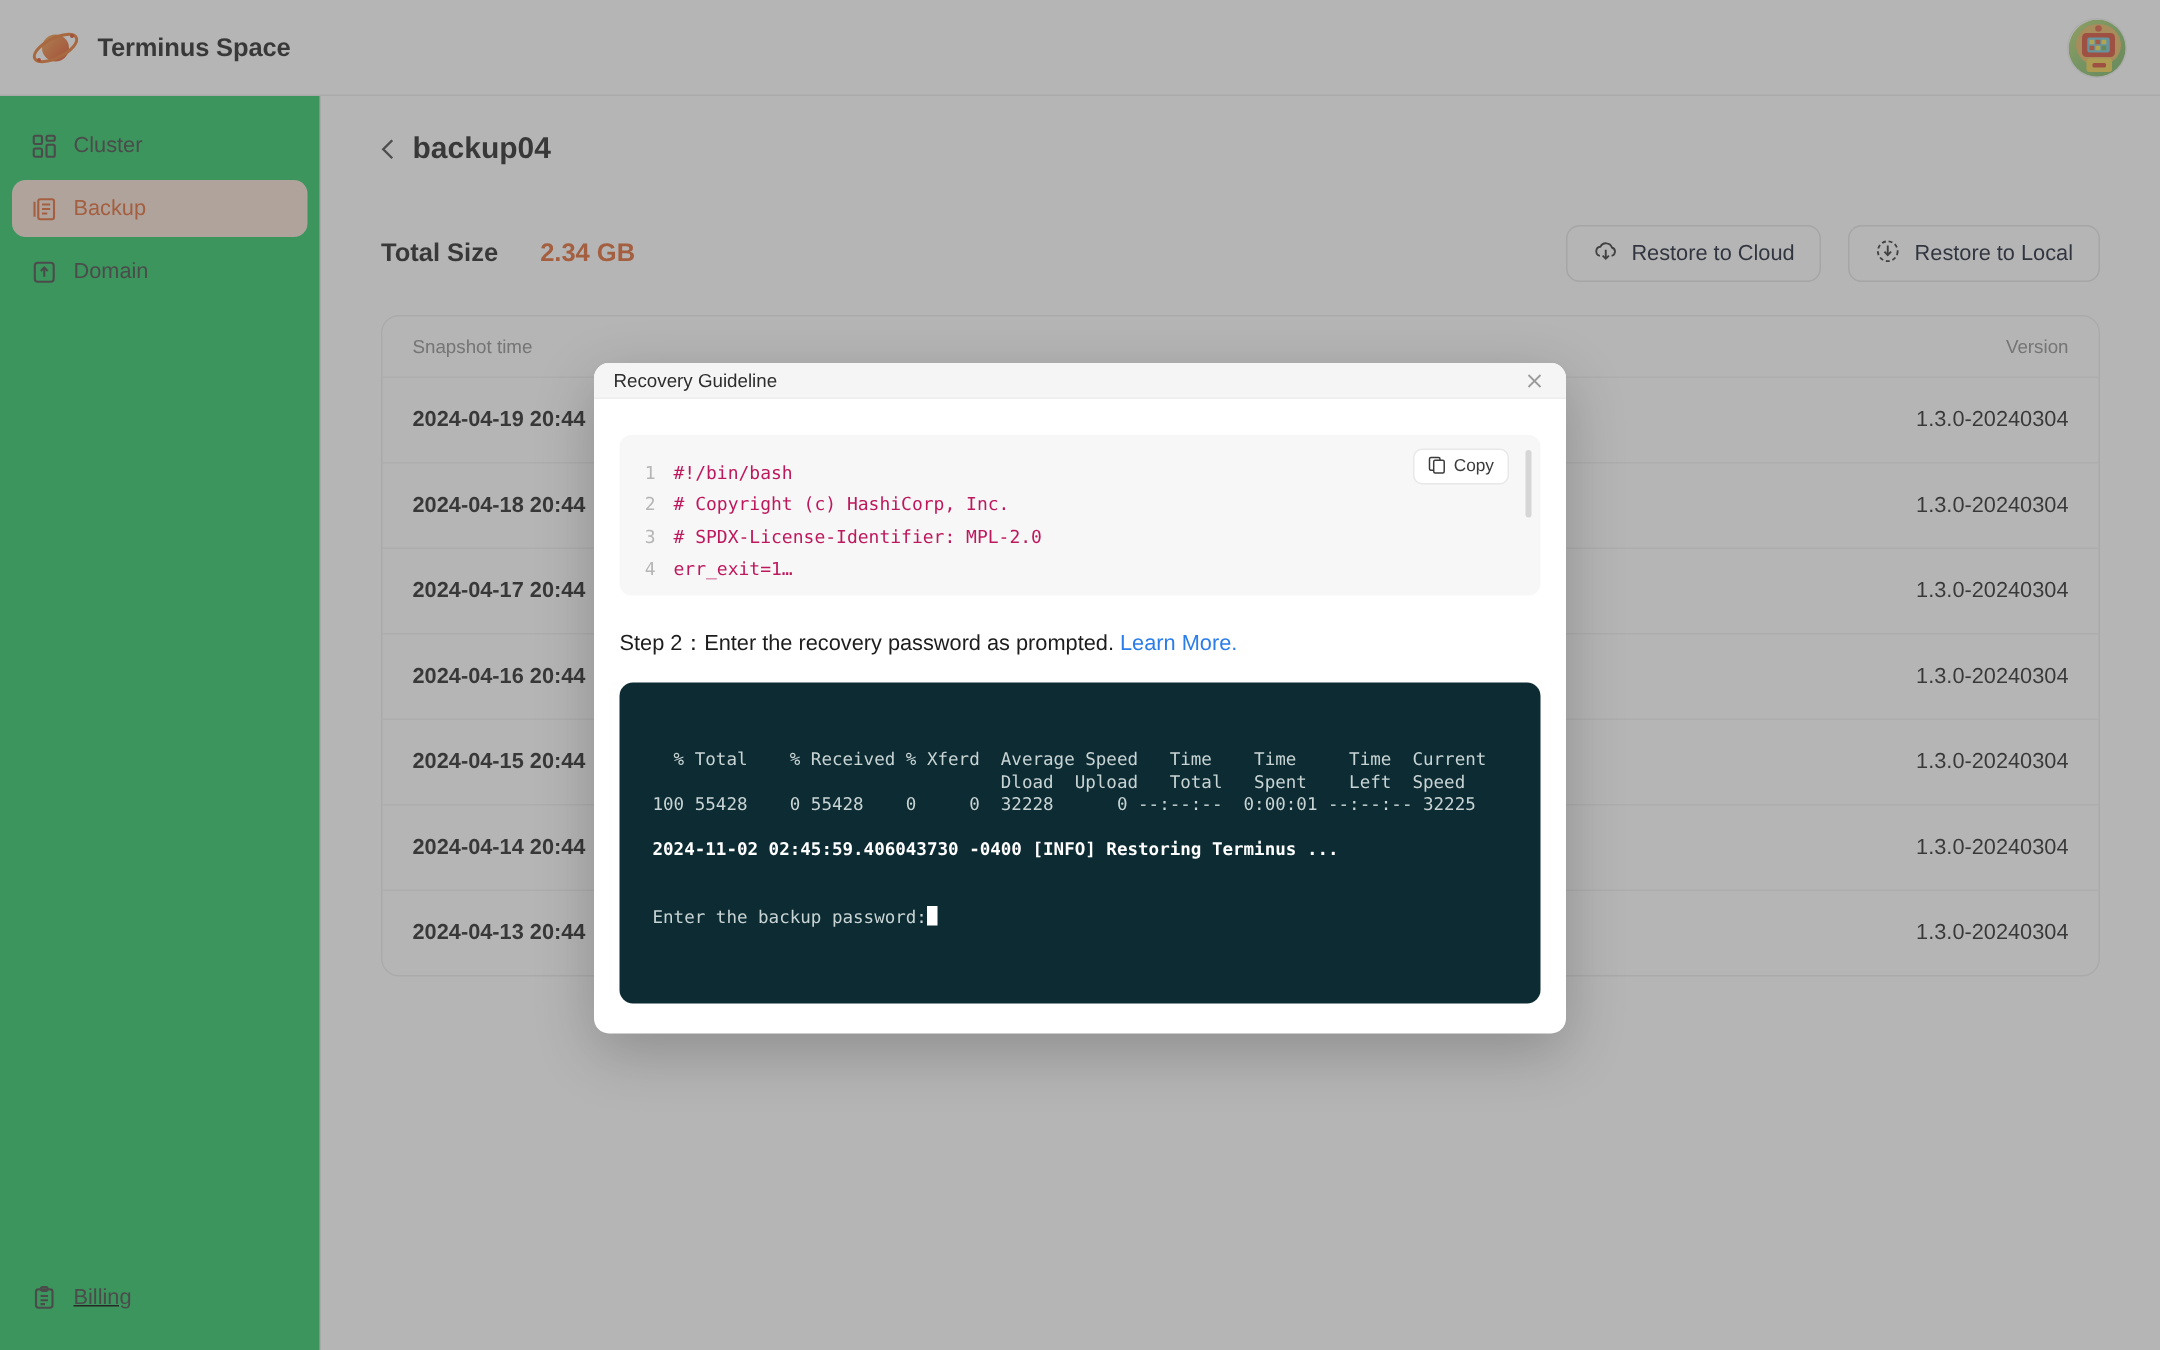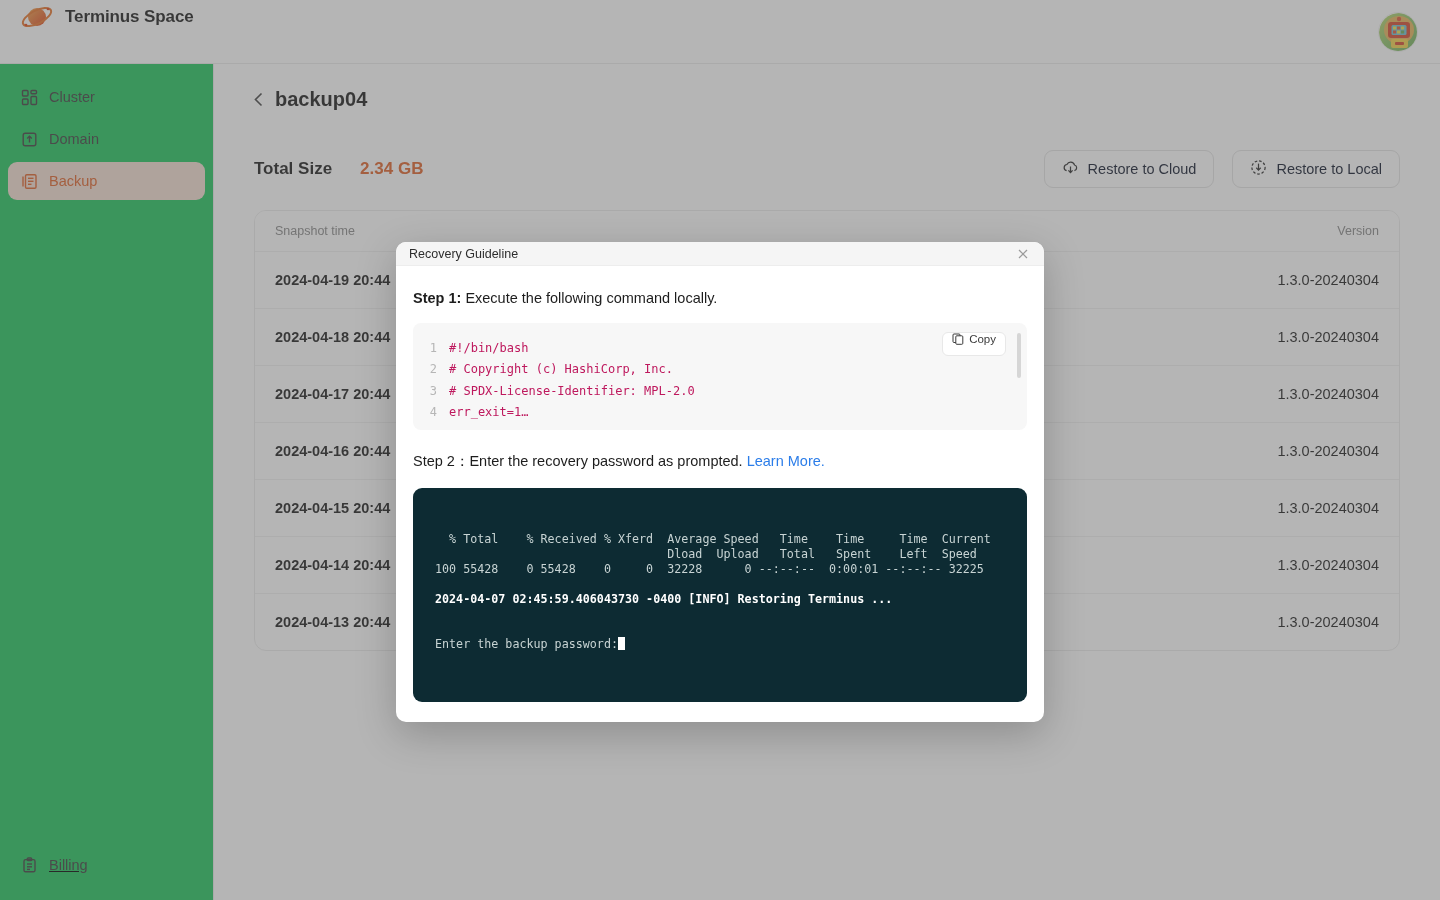--- a/index.html
+++ b/index.html
@@ -26,21 +26,21 @@
   }
 
   
   .topbar {
     position: absolute;
     top: 0; left: 0;
     width: 1440px; height: 64px;
     background: #ffffff;
     border-bottom: 1px solid #ececec;
     display: flex;
-    align-items: flex-start;
+    align-items: center;
     padding: 0 20px;
   }
   .brand { display: flex; align-items: center; gap: 11px; }
   .logo-wrap { width: 34px; height: 34px; position: relative; }
   .brand-title {
     font-size: 17px;
     font-weight: bold;
     color: #1d1d1d;
     letter-spacing: -0.1px;
   }
@@ -256,21 +256,21 @@
     flex: 0 0 36px;
     text-align: right;
     color: #b6b6b6;
     padding-right: 12px;
   }
   .ltext { color: #be185d; white-space: pre; }
   .copy-btn {
     position: absolute;
     top: 9px; right: 21px;
     display: flex;
-    align-items: flex-start;
+    align-items: center;
     gap: 5px;
     height: 24px;
     padding: 0 9px;
     background: #fff;
     border: 1px solid #e8e8e8;
     border-radius: 6px;
     font-size: 11.5px;
     color: #3b3b3b;
     cursor: pointer;
     font-family: "Liberation Sans", sans-serif;
@@ -364,42 +364,42 @@
         <svg viewBox="0 0 17 17" width="17" height="17" fill="none" stroke="currentColor" stroke-width="1.4">
           <rect x="1.5" y="1.5" width="5.5" height="5.5" rx="1"></rect>
           <rect x="10" y="1.5" width="5.5" height="3.3" rx="1"></rect>
           <rect x="10" y="7.5" width="5.5" height="8" rx="1"></rect>
           <rect x="1.5" y="10" width="5.5" height="5.5" rx="1"></rect>
         </svg>
       </span>
       <span>Cluster</span>
     </div>
 
-    <div class="nav-item">
-      <span class="ic">
-        <svg viewBox="0 0 17 17" width="17" height="17" fill="none" stroke="currentColor" stroke-width="1.4">
-          <rect x="2.2" y="2.2" width="12.6" height="12.6" rx="2"></rect>
-          <line x1="8.5" y1="11.5" x2="8.5" y2="5.6"></line>
-          <polyline points="6.2,7.6 8.5,5.3 10.8,7.6"></polyline>
-        </svg>
-      </span>
-      <span>Domain</span>
-    </div>
-
     <div class="nav-item active">
       <span class="ic">
         <svg viewBox="0 0 17 17" width="17" height="17" fill="none" stroke="currentColor" stroke-width="1.4">
           <rect x="4.5" y="1.8" width="10.5" height="13.4" rx="1.3"></rect>
           <line x1="2" y1="3.5" x2="2" y2="13.5"></line>
           <line x1="7" y1="5.3" x2="12.5" y2="5.3"></line>
           <line x1="7" y1="8.3" x2="12.5" y2="8.3"></line>
           <line x1="7" y1="11.3" x2="10.5" y2="11.3"></line>
         </svg>
       </span>
       <span>Backup</span>
+    </div>
+
+    <div class="nav-item">
+      <span class="ic">
+        <svg viewBox="0 0 17 17" width="17" height="17" fill="none" stroke="currentColor" stroke-width="1.4">
+          <rect x="2.2" y="2.2" width="12.6" height="12.6" rx="2"></rect>
+          <line x1="8.5" y1="11.5" x2="8.5" y2="5.6"></line>
+          <polyline points="6.2,7.6 8.5,5.3 10.8,7.6"></polyline>
+        </svg>
+      </span>
+      <span>Domain</span>
     </div>
 
     <div class="nav-bottom">
       <div class="nav-item">
         <span class="ic">
           <svg viewBox="0 0 17 17" width="17" height="17" fill="none" stroke="currentColor" stroke-width="1.4">
             <rect x="3" y="2.6" width="11" height="12.2" rx="1.6"></rect>
             <rect x="6.3" y="1" width="4.4" height="2.6" rx="0.9"></rect>
             <line x1="6" y1="7" x2="11" y2="7"></line>
             <line x1="6" y1="9.8" x2="11" y2="9.8"></line>
@@ -514,24 +514,20 @@
       <span class="modal-close">
         <svg viewBox="0 0 16 16" width="16" height="16" fill="none" stroke="currentColor" stroke-width="1.2">
           <line x1="4" y1="4" x2="12" y2="12"></line>
           <line x1="12" y1="4" x2="4" y2="12"></line>
         </svg>
       </span>
     </div>
 
     <div class="modal-body">
 
-      <div class="step-line">
-        <span>Step 1:</span>
-        <span class="step-text">Execute the following command locally.</span>
-      </div>
 
       <div class="code-block">
         <div class="code-line">
           <span class="ln">1</span>
           <span class="ltext">#!/bin/bash</span>
         </div>
         <div class="code-line">
           <span class="ln">2</span>
           <span class="ltext"># Copyright (c) HashiCorp, Inc.</span>
         </div>
@@ -558,20 +554,20 @@
 
       <div class="step-line" style="margin-top:22px;">
         <span class="step-text">Step 2：</span><span class="step-text">Enter the recovery password as prompted.</span>
         <a class="lnk" href="#">Learn More.</a>
       </div>
 
       <div class="terminal">
 <span class="term-row">  % Total    % Received % Xferd  Average Speed   Time    Time     Time  Current</span>
 <span class="term-row">                                 Dload  Upload   Total   Spent    Left  Speed</span>
 <span class="term-row">100 55428    0 55428    0     0  32228      0 --:--:--  0:00:01 --:--:-- 32225</span>
-<div class="term-info">2024-04-07 02:45:59.406043730 -0400 [INFO] Restoring Terminus ...</div>
+<div class="term-info">2024-11-02 02:45:59.406043730 -0400 [INFO] Restoring Terminus ...</div>
 <div class="term-prompt"><span>Enter the backup password:</span><span class="cursor-blk"></span></div>
       </div>
 
     </div>
   </div>
 
 </div>
 
 </body></html>

